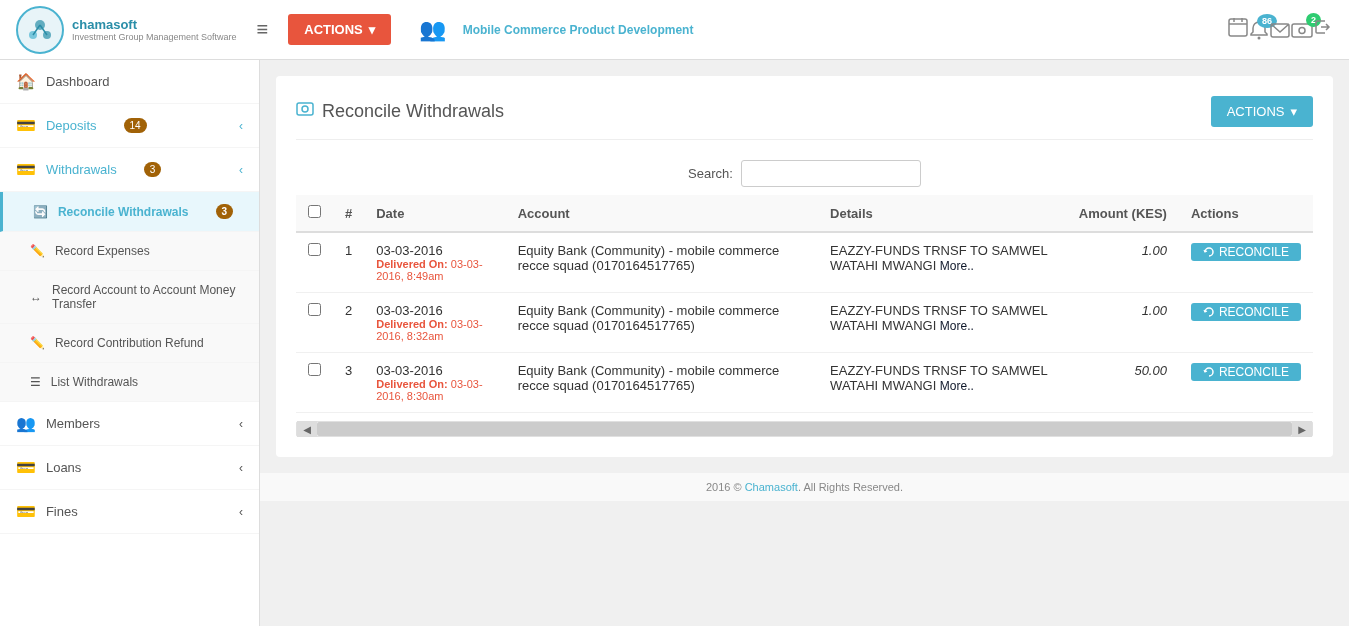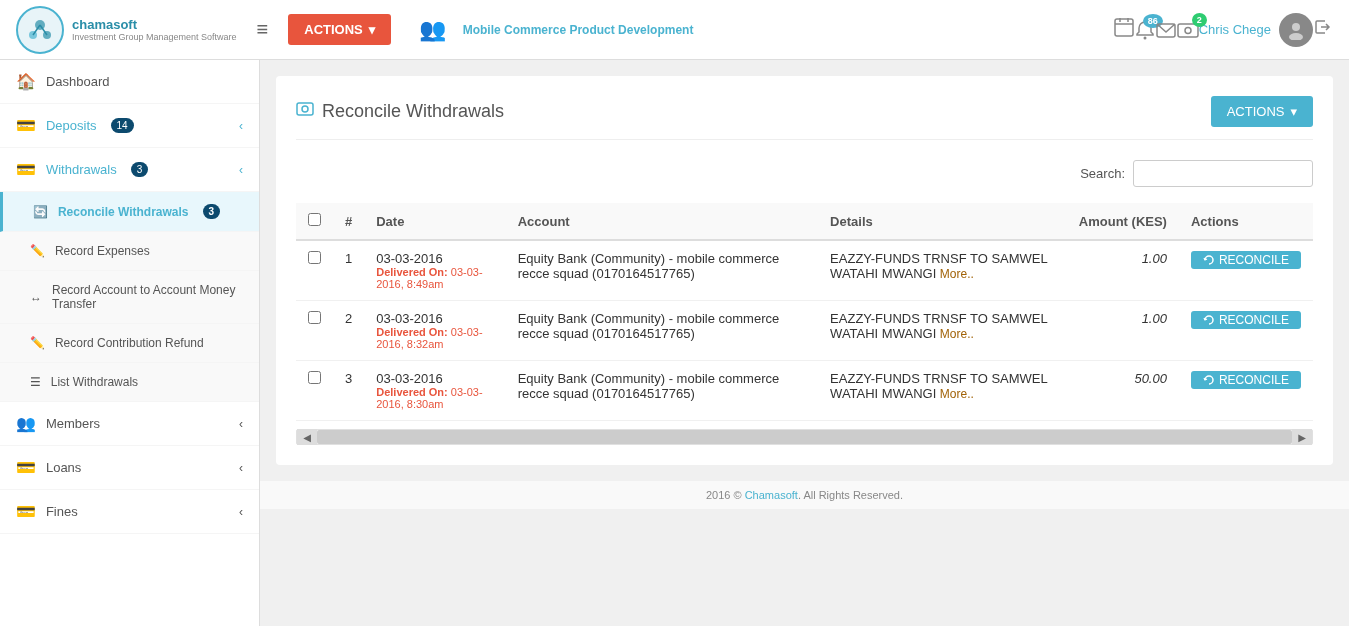--- a/index.html
+++ b/index.html
@@ -54,22 +54,22 @@
       overflow-y: auto; flex-shrink: 0;
     }
     .sidebar-item {
       display: flex; align-items: center; padding: 12px 16px;
       cursor: pointer; color: #555; font-size: 13px; border-bottom: 1px solid #f5f5f5;
       gap: 10px; text-decoration: none;
     }
     .sidebar-item.active-parent { color: #4ab3d0; }
     .sidebar-item .icon { font-size: 16px; }
     .sidebar-item .badge-sm {
-      background: #0c4a6e; color: #fff; border-radius: 10px;
-      font-size: 10px; padding: 2px 6px; margin-left: 4px;
+      background: #a16207; color: #fff; border-radius: 10px;
+      font-size: 10px; padding: 2px 6px; margin-left: 17px;
     }
     .sidebar-item .arrow { margin-left: auto; font-size: 12px; }
     .sidebar-sub {
       background: #f9f9f9; padding-left: 0;
     }
     .sidebar-sub .sidebar-item {
       padding-left: 30px; font-size: 12px;
     }
     .sidebar-sub .sidebar-item.active-sub {
       background: #e8f7fc; color: #4ab3d0; font-weight: bold;
@@ -87,43 +87,43 @@
     }
     .page-title { font-size: 18px; color: #555; display: flex; align-items: center; gap: 8px; }
     .actions-btn-teal {
       background: #4ab3d0; color: #fff; border: none; padding: 8px 16px;
       border-radius: 3px; cursor: pointer; font-size: 13px;
       display: flex; align-items: center; gap: 6px;
     }
 
     
     .search-row {
-      display: flex; justify-content: flex-end; align-items: center;
-      margin-bottom: 16px; gap: 8px;
+      display: flex; justify-content: center; align-items: center;
+      margin-bottom: 8px; gap: 8px;
     }
     .search-label { font-size: 13px; color: #555; }
     .search-input {
       border: 1px solid #ccc; border-radius: 3px; padding: 5px 8px;
       font-size: 13px; width: 180px;
     }
 
     
     .table-wrapper { overflow-x: auto; }
     table { width: 100%; border-collapse: collapse; font-size: 13px; }
     table thead tr { background: #f9f9f9; border-bottom: 2px solid #ddd; }
     table th {
       text-align: left; padding: 10px 12px; color: #555;
       font-weight: bold; white-space: nowrap;
     }
     table td { padding: 10px 12px; border-bottom: 1px solid #f0f0f0; vertical-align: top; }
     .date-main { font-size: 13px; color: #333; }
     .date-delivered { font-size: 11px; color: #e8553d; }
     .account-text { font-size: 13px; color: #333; }
     .details-text { font-size: 13px; color: #333; }
-    .more-link { color: #a16207; cursor: pointer; font-size: 12px; }
+    .more-link { color: #0f172a; cursor: pointer; font-size: 12px; }
     .amount-cell { text-align: right; color: #333; font-style: italic; }
     .reconcile-btn {
       background: #4ab3d0; color: #fff; border: none; padding: 2px 12px;
       border-radius: 3px; cursor: pointer; font-size: 12px;
       display: flex; align-items: center; gap: 4px; white-space: nowrap;
     }
     .scroll-bar-area {
       height: 16px; background: #f5f5f5; border: 1px solid #e0e0e0;
       margin-top: 8px; border-radius: 2px; position: relative;
       display: flex; align-items: center;
@@ -193,29 +193,20 @@
         <rect x="2" y="5" width="18" height="13" rx="2" stroke="#888" stroke-width="1.5" fill="none"></rect>
         <polyline points="2,5 11,13 20,5" stroke="#888" stroke-width="1.5" fill="none"></polyline>
       </svg>
     </div>
     <div class="nav-icon" style="position:relative; display:flex; align-items:center;">
       <svg width="22" height="22" viewBox="0 0 22 22" fill="none">
         <rect x="1" y="5" width="20" height="13" rx="2" stroke="#888" stroke-width="1.5" fill="none"></rect>
         <circle cx="11" cy="11.5" r="3" stroke="#888" stroke-width="1.5" fill="none"></circle>
       </svg>
       <span class="badge badge-green">2</span>
-    </div>
-    <div class="user-area">
-      <span>Chris Chege</span>
-      <div class="avatar">
-        <svg width="20" height="20" viewBox="0 0 20 20" fill="none">
-          <circle cx="10" cy="7" r="4" fill="#ccc"></circle>
-          <ellipse cx="10" cy="17" rx="7" ry="4" fill="#ccc"></ellipse>
-        </svg>
-      </div>
     </div>
     <div class="nav-icon">
       <svg width="20" height="20" viewBox="0 0 20 20" fill="none">
         <path d="M8 10h8M13 7l3 3-3 3" stroke="#888" stroke-width="1.5"></path>
         <path d="M12 4H4a1 1 0 0 0-1 1v10a1 1 0 0 0 1 1h8" stroke="#888" stroke-width="1.5" fill="none"></path>
       </svg>
     </div>
   </div>
 </nav>
 

